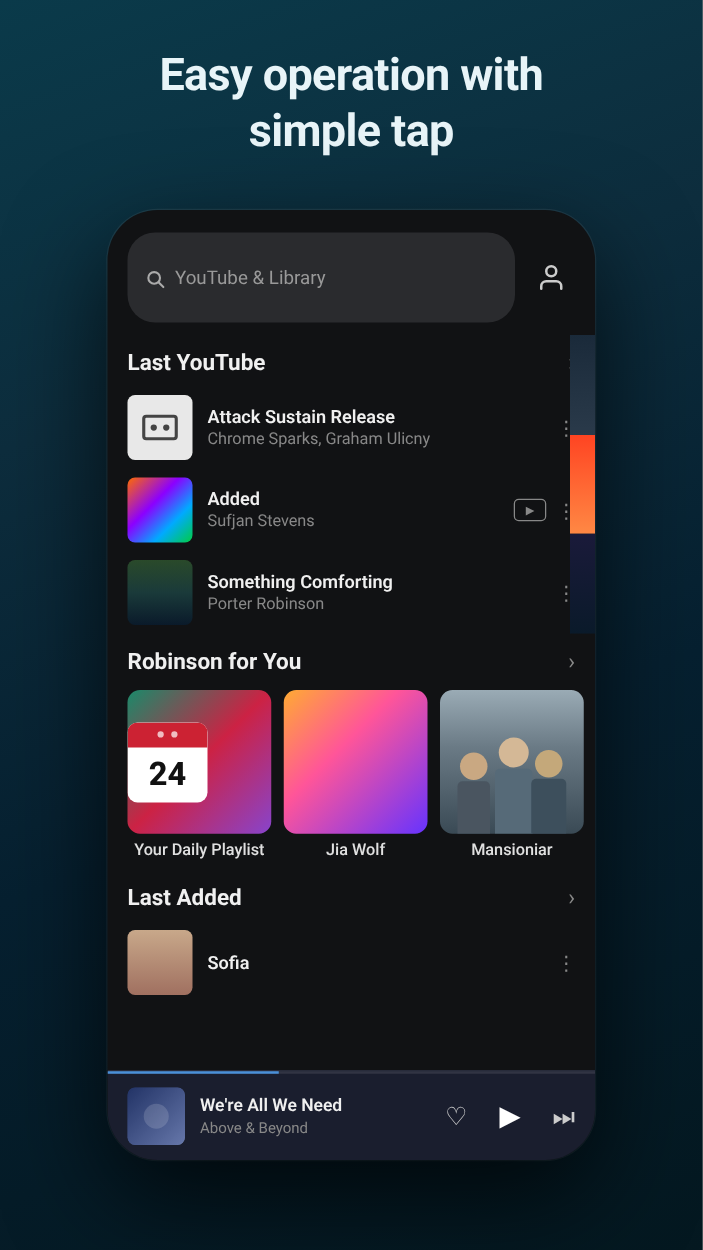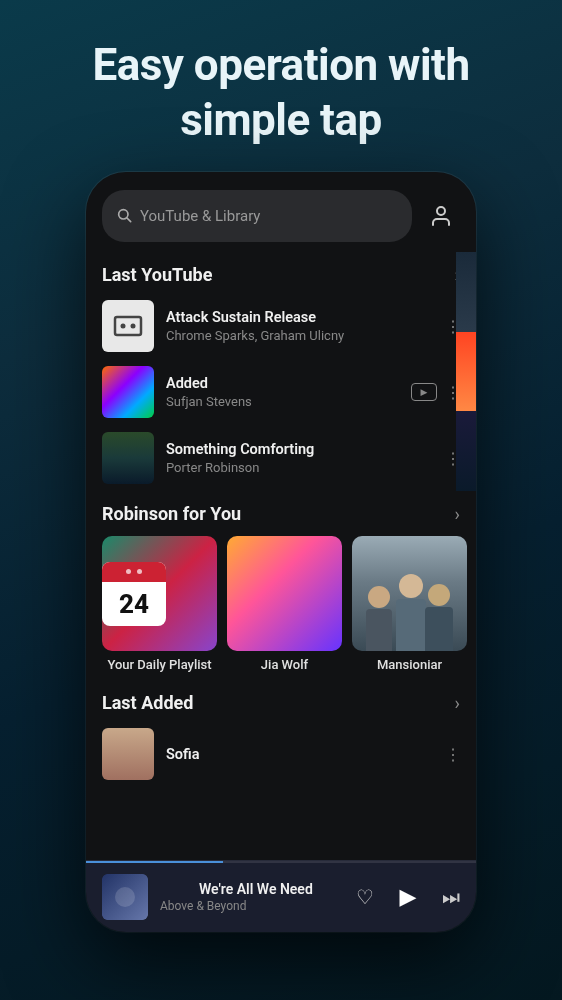--- a/index.html
+++ b/index.html
@@ -10,24 +10,24 @@
       background: linear-gradient(160deg, #0a3a4a 0%, #0d2d3d 30%, #062030 60%, #041820 100%);
       display: flex;
       flex-direction: column;
       align-items: center;
       font-family: -apple-system, BlinkMacSystemFont, 'Segoe UI', Roboto, sans-serif;
       overflow: hidden;
     }
 
     .page-title {
       color: #e8f4f8;
-      font-size: 44px;
+      font-size: 36px;
       font-weight: 700;
       text-align: center;
-      padding: 38px 40px 24px;
+      padding: 38px 40px 40px;
       line-height: 1.25;
       letter-spacing: -0.5px;
     }
 
     .phone-container {
       width: 390px;
       height: 760px;
       background: #111214;
       border-radius: 40px;
       overflow: hidden;
@@ -43,22 +43,22 @@
       align-items: center;
       padding: 18px 16px 10px;
       gap: 10px;
     }
 
     .search-input-wrap {
       flex: 1;
       background: #2a2b2e;
       border-radius: 22px;
       display: flex;
-      align-items: flex-start;
-      padding: 17px 14px;
+      align-items: flex-end;
+      padding: 27px 14px;
       gap: 8px;
     }
 
     .search-icon-svg {
       color: #aaa;
       flex-shrink: 0;
     }
 
     .search-placeholder {
       color: #999;
@@ -322,21 +322,20 @@
       min-width: 0;
     }
 
     .player-title {
       color: #f0f0f0;
       font-size: 14px;
       font-weight: 600;
       white-space: nowrap;
       overflow: hidden;
       text-overflow: ellipsis;
-      margin-left: 39px;
     }
 
     .player-artist {
       color: #888;
       font-size: 12px;
       margin-top: 2px;
     }
 
     .player-controls {
       display: flex;

